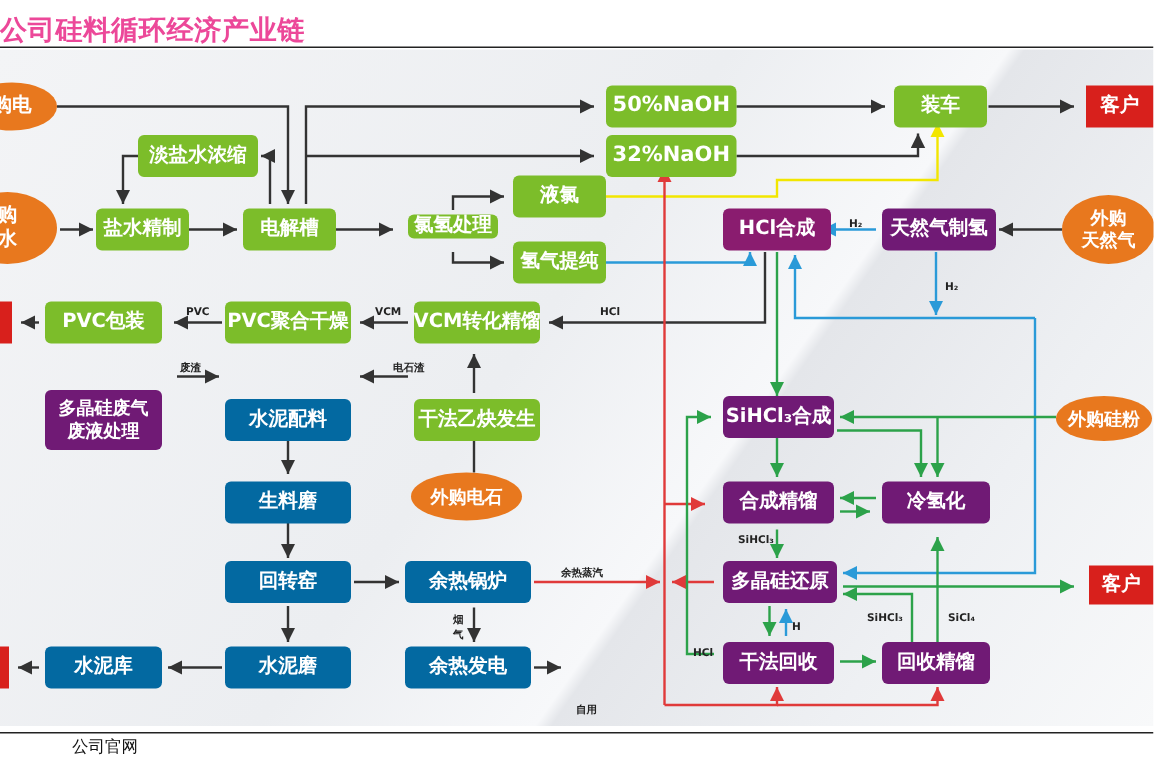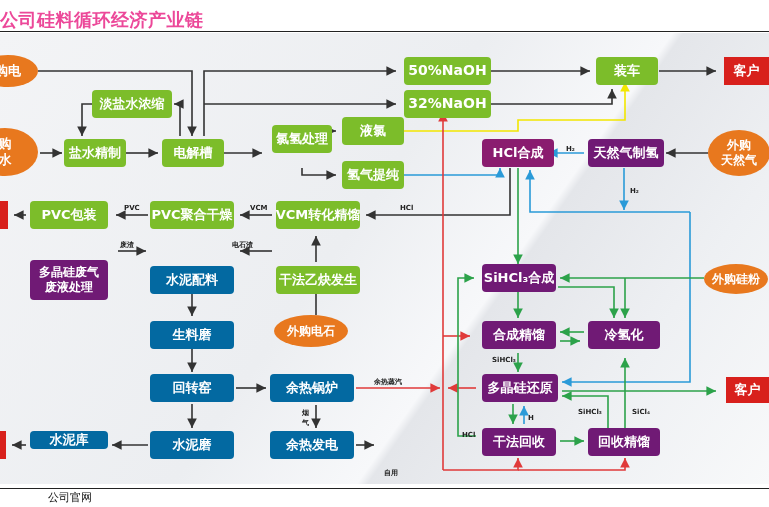--- a/index.html
+++ b/index.html
@@ -124,21 +124,21 @@
 <div class="node o" style="left:708px;top:130px;width:62px;height:46px;white-space:pre;font-size:12px;">外购
 天然气</div>
 <div class="node o" style="left:274px;top:315px;width:74px;height:32px;font-size:12px;">外购电石</div>
 <div class="node o" style="left:704px;top:264px;width:64px;height:30px;font-size:12px;">外购硅粉</div>
 
 <div class="node g" style="left:92px;top:90px;width:80px;height:28px;">淡盐水浓缩</div>
 <div class="node g" style="left:64px;top:139px;width:62px;height:28px;">盐水精制</div>
 <div class="node g" style="left:162px;top:139px;width:62px;height:28px;">电解槽</div>
 <div class="node g" style="left:404px;top:57px;width:87px;height:28px;font-size:14px;">50%NaOH</div>
 <div class="node g" style="left:404px;top:90px;width:87px;height:28px;font-size:14px;">32%NaOH</div>
-<div class="node g" style="left:272px;top:125px;width:60px;height:28px;">氯氢处理</div>
+<div class="node g" style="left:272px;top:143px;width:60px;height:16px;">氯氢处理</div>
 <div class="node g" style="left:342px;top:117px;width:62px;height:28px;">液氯</div>
 <div class="node g" style="left:342px;top:161px;width:62px;height:28px;">氢气提纯</div>
 <div class="node g" style="left:596px;top:57px;width:62px;height:28px;">装车</div>
 <div class="node r" style="left:724px;top:57px;width:45px;height:28px;">客户</div>
 
 <div class="node p" style="left:482px;top:139px;width:72px;height:28px;">HCl合成</div>
 <div class="node b" style="left:588px;top:139px;width:76px;height:28px;">天然气制氢</div>
 
 <div class="node r" style="left:0;top:201px;width:8px;height:28px;"></div>
 <div class="node g" style="left:30px;top:201px;width:78px;height:28px;">PVC包装</div>
@@ -146,37 +146,37 @@
 <div class="node g" style="left:276px;top:201px;width:84px;height:28px;">VCM转化精馏</div>
 <div class="node b" style="left:30px;top:260px;width:78px;height:40px;white-space:pre;font-size:12px;">多晶硅废气
 废液处理</div>
 <div class="node k" style="left:150px;top:266px;width:84px;height:28px;">水泥配料</div>
 <div class="node g" style="left:276px;top:266px;width:84px;height:28px;">干法乙炔发生</div>
 
 <div class="node k" style="left:150px;top:321px;width:84px;height:28px;">生料磨</div>
 <div class="node k" style="left:150px;top:374px;width:84px;height:28px;">回转窑</div>
 <div class="node k" style="left:270px;top:374px;width:84px;height:28px;">余热锅炉</div>
 <div class="node r" style="left:0;top:431px;width:6px;height:28px;"></div>
-<div class="node k" style="left:30px;top:431px;width:78px;height:18px;">水泥库</div>
+<div class="node k" style="left:30px;top:431px;width:78px;height:28px;">水泥库</div>
 <div class="node k" style="left:150px;top:431px;width:84px;height:28px;">水泥磨</div>
 <div class="node k" style="left:270px;top:431px;width:84px;height:28px;">余热发电</div>
 
 <div class="node b" style="left:482px;top:264px;width:74px;height:28px;">SiHCl₃合成</div>
 <div class="node b" style="left:482px;top:321px;width:74px;height:28px;">合成精馏</div>
 <div class="node b" style="left:588px;top:321px;width:72px;height:28px;">冷氢化</div>
 <div class="node b" style="left:482px;top:374px;width:76px;height:28px;">多晶硅还原</div>
 <div class="node r" style="left:726px;top:377px;width:43px;height:26px;">客户</div>
 <div class="node b" style="left:482px;top:428px;width:74px;height:28px;">干法回收</div>
 <div class="node b" style="left:588px;top:428px;width:72px;height:28px;">回收精馏</div>
 
 <div class="lbl" style="left:124px;top:204px;">PVC</div>
 <div class="lbl" style="left:250px;top:204px;">VCM</div>
 <div class="lbl" style="left:400px;top:204px;">HCl</div>
 <div class="lbl" style="left:120px;top:240px;">废渣</div>
-<div class="lbl" style="left:232px;top:240px;">电石渣</div>
+<div class="lbl" style="left:262px;top:240px;">电石渣</div>
 <div class="lbl" style="left:566px;top:145px;">H₂</div>
 <div class="lbl" style="left:630px;top:187px;">H₂</div>
 <div class="lbl" style="left:374px;top:377px;">余热蒸汽</div>
 <div class="lbl" style="left:302px;top:408px;width:7px;white-space:normal;">烟气</div>
 <div class="lbl" style="left:384px;top:468px;">自用</div>
 <div class="lbl" style="left:492px;top:356px;">SiHCl₃</div>
 <div class="lbl" style="left:528px;top:414px;">H</div>
 <div class="lbl" style="left:462px;top:431px;">HCl</div>
 <div class="lbl" style="left:578px;top:408px;">SiHCl₃</div>
 <div class="lbl" style="left:632px;top:408px;">SiCl₄</div>

